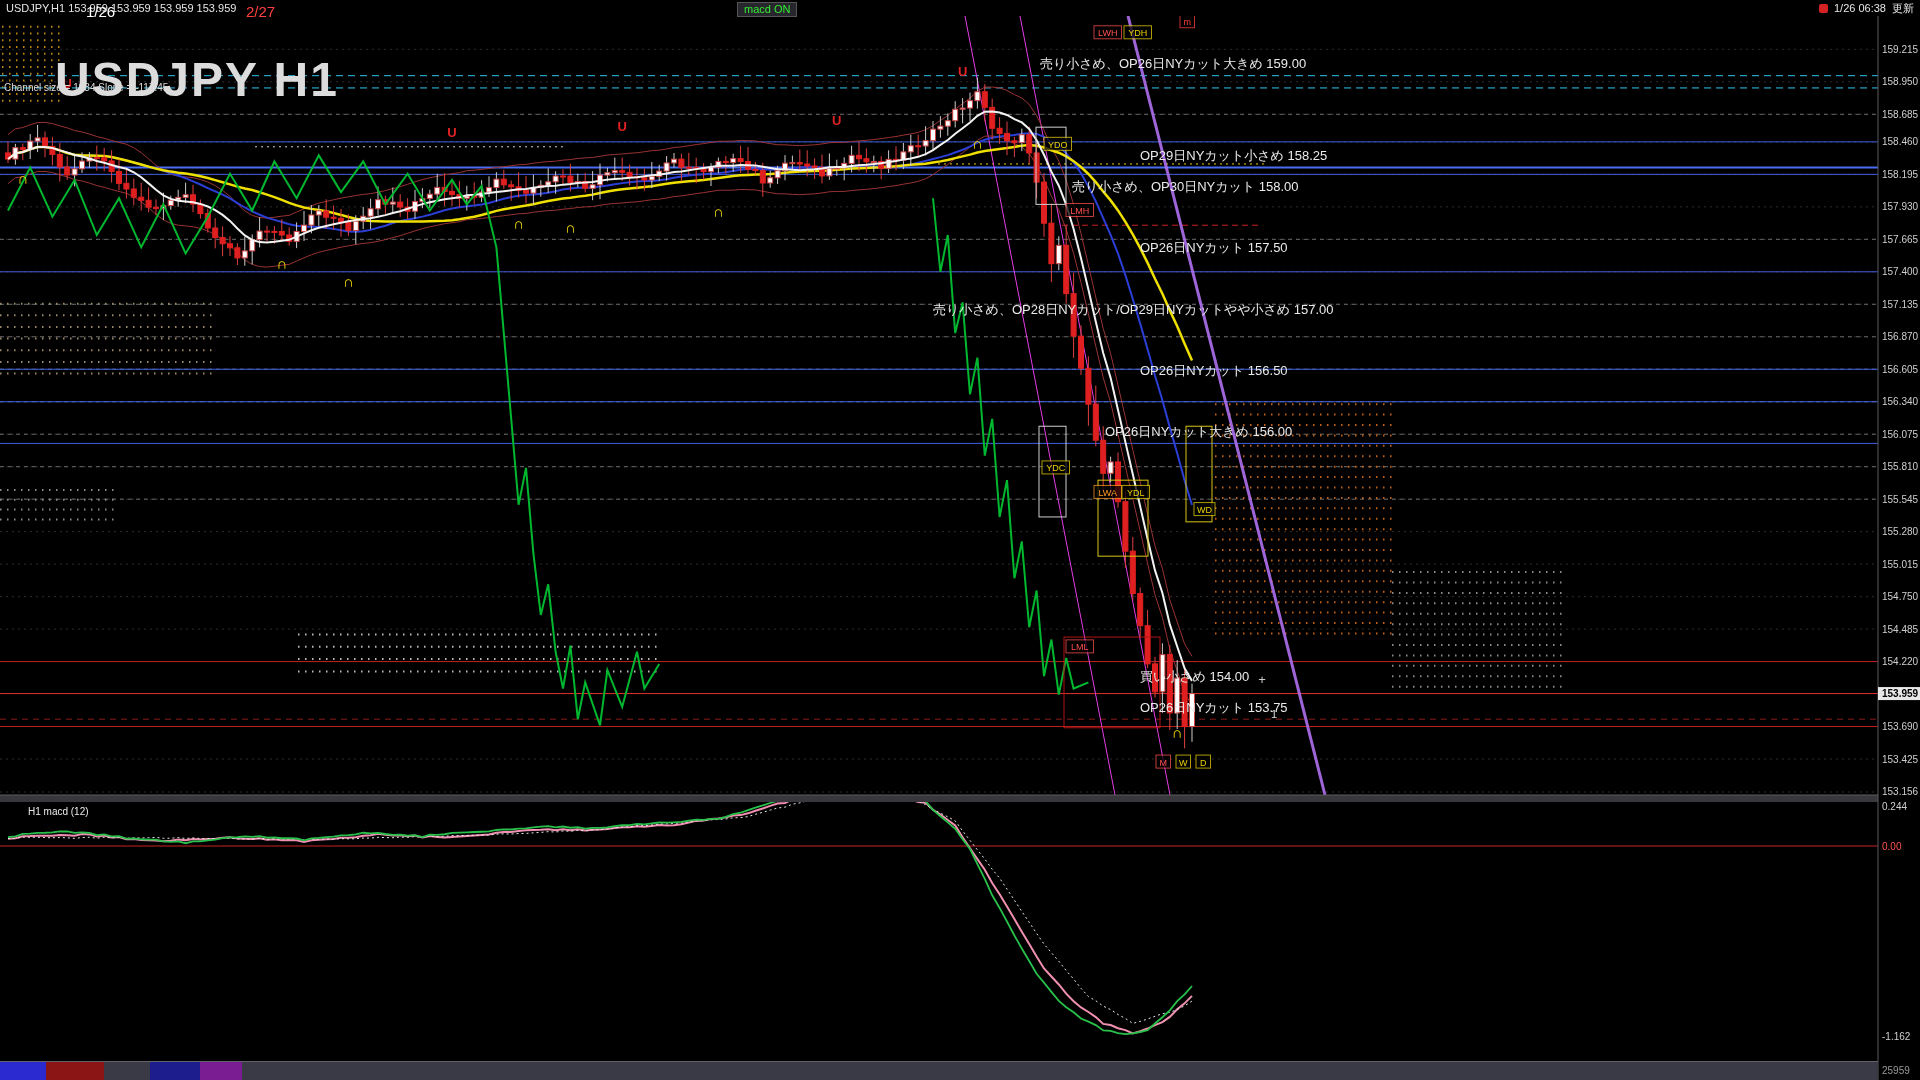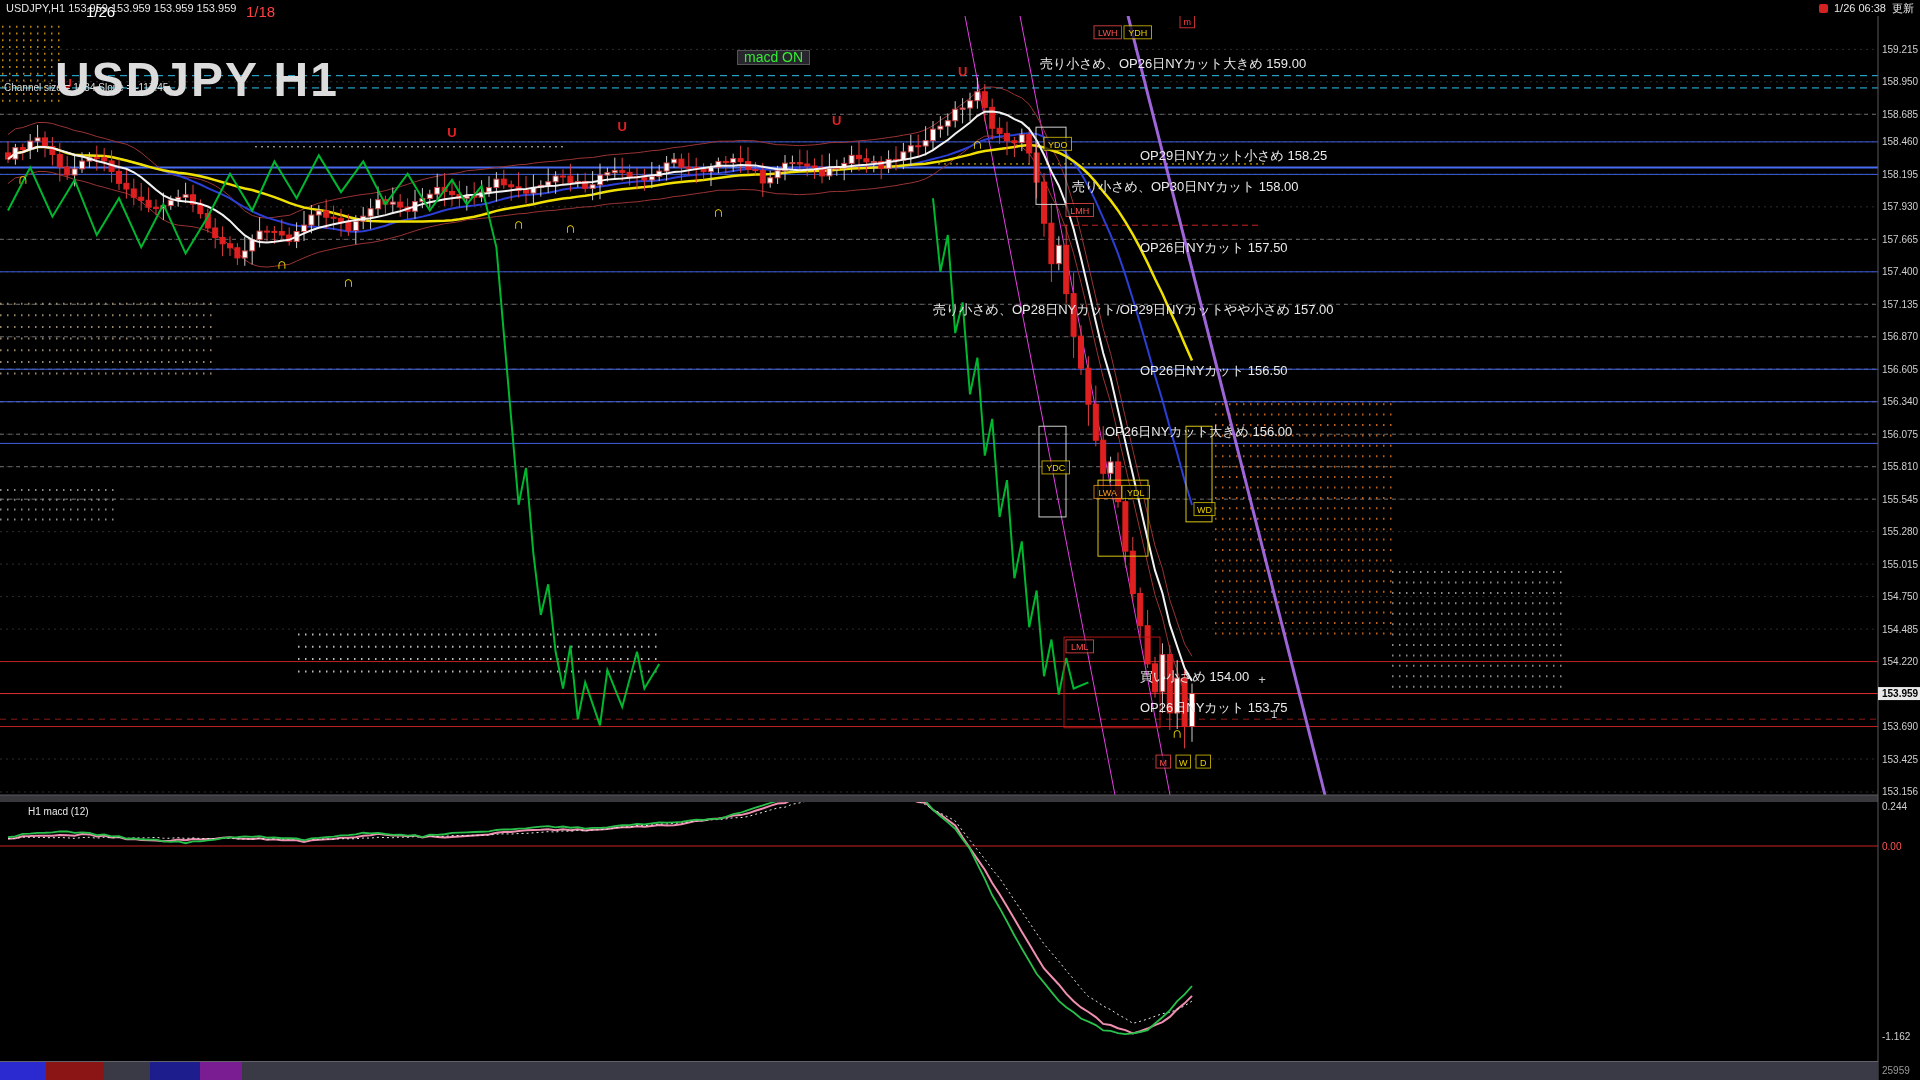--- a/index.html
+++ b/index.html
@@ -23,22 +23,22 @@
   #chart-holder{position:absolute;top:0;left:0;z-index:0;}
   .bottombar{
     position:absolute;left:0;top:1061px;width:1878px;height:19px;background:#34343a;
     border-top:1px solid #62626a;z-index:5;display:flex;box-sizing:border-box;
   }
   .seg{height:100%;}
   .bb-label{position:absolute;top:3px;font-size:15px;z-index:6;}
   #bb-date1{left:86px;color:#fff;}
   #bb-date2{left:246px;color:#ff4040;}
   .macd-on{
-    position:absolute;left:737px;top:2px;font-size:14px;color:#33ee33;
-    background:#26262c;border:1px solid #555;padding:0 6px;line-height:13px;z-index:6;cursor:pointer;margin-top:48px;
+    position:absolute;left:737px;top:2px;font-size:11px;color:#33ee33;
+    background:#26262c;border:1px solid #555;padding:0 6px;line-height:13px;z-index:6;cursor:pointer;
   }
 </style>
 </head>
 <body>
 
 <div class="titlebar">
   <span>USDJPY,H1  153.959 153.959 153.959 153.959</span>
   <span class="tb-right">
     <span class="update-icon"></span>
     <span>1/26 06:38</span>
@@ -602,14 +602,14 @@
 <div class="bottombar" id="bottombar">
     <div class="seg" style="width: 46px; background: rgb(42, 42, 208);"></div>
     <div class="seg" style="width: 58px; background: rgb(139, 20, 20);"></div>
     <div class="seg" style="width: 46px; background: rgb(58, 58, 70);"></div>
     <div class="seg" style="width: 50px; background: rgb(29, 29, 142);"></div>
     <div class="seg" style="width: 42px; background: rgb(122, 29, 146);"></div>
     <div class="seg" style="width: 58px; background: rgb(58, 58, 70);"></div>
     <div class="seg" style="flex: 1 1 0%; background: rgb(58, 58, 70);"></div>
   </div>
 <span class="bb-label" id="bb-date1">1/26</span>
-<span class="bb-label" id="bb-date2">1/18</span>
+<span class="bb-label" id="bb-date2">2/27</span>
 <span class="macd-on">macd ON</span>
 
 </body></html>

